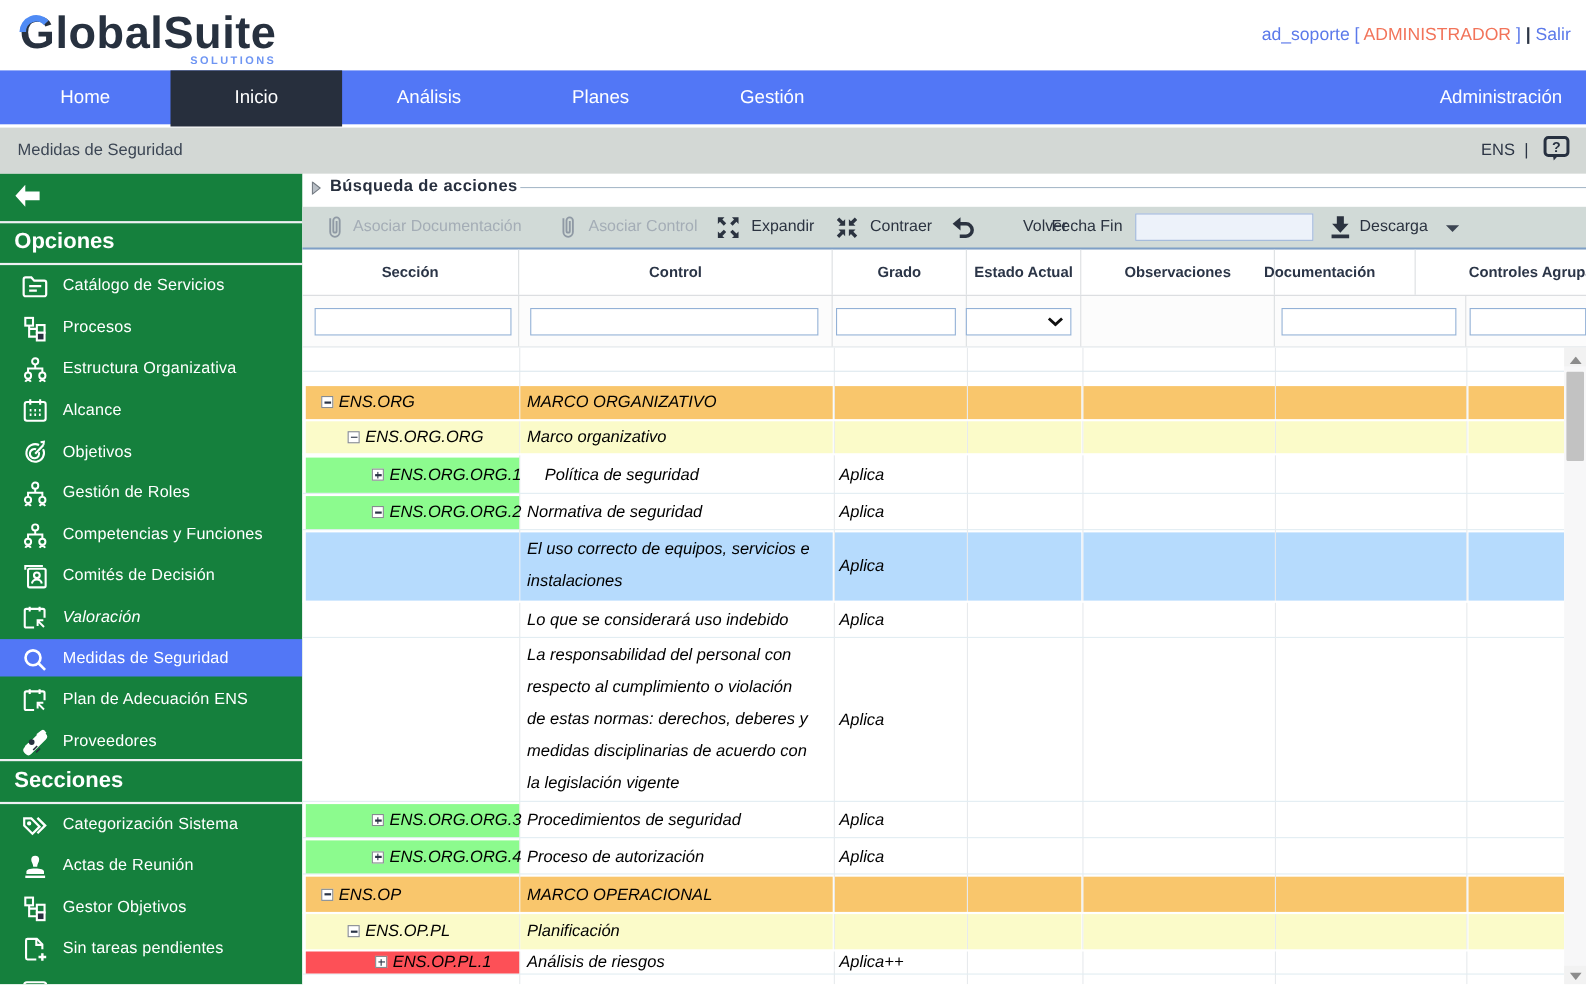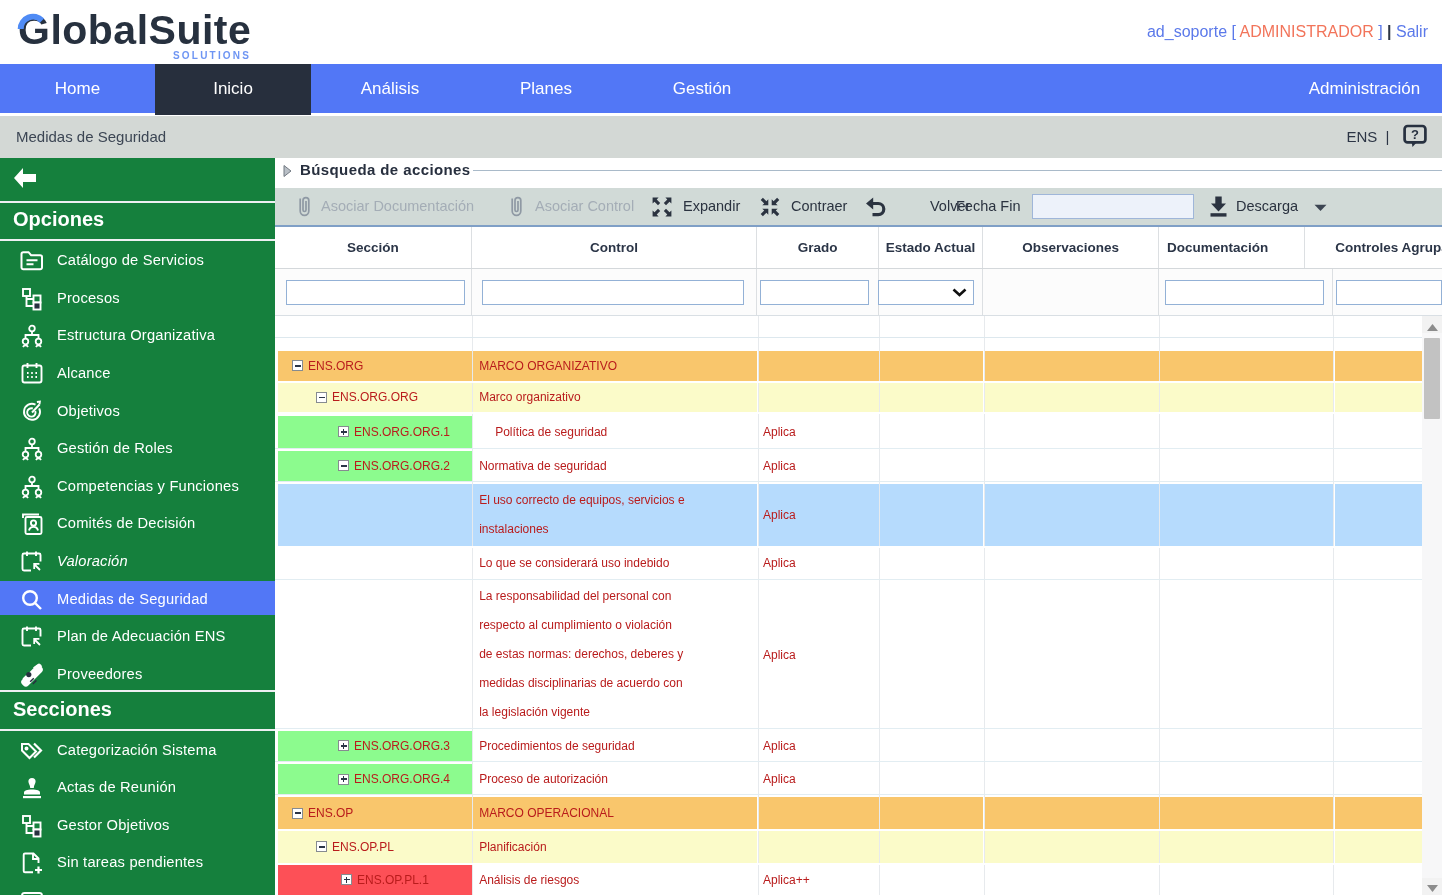--- a/index.html
+++ b/index.html
@@ -69,21 +69,21 @@
 
 #tfil { position:absolute; left:0; top:111px; width:1167px; height:47px; background:#fcfcfc;
   border-bottom:1px solid #d9dfe4; }
 .tf { position:absolute; top:0; height:46px; border-right:1px solid #dcdfe2; }
 .finp { position:absolute; top:11px; height:25px; background:#fff; border:1px solid #93b1d6; }
 
 
 #tbody { position:absolute; left:0; top:158px; width:1147px; height:579px; background:#fff;
   overflow:hidden; }
 .row { position:absolute; left:0; width:1147px; }
-.rtx { font-size:12px; color:#b91c1c; }
+.rtx { font-size:15px; color:#000000;font-style:italic; }
 .pm { display:inline-block; width:11px; height:11px; border:1px solid #868b90;
   background:#fff; vertical-align:-1px; position:relative; margin-right:5px; }
 .pm i { position:absolute; left:1.5px; top:3.7px; width:6px; height:1.7px; background:#2b3547; }
 .pm.plus b { position:absolute; left:3.65px; top:1.5px; width:1.7px; height:6px; background:#2b3547; }
 .seclab { position:absolute; top:0; height:100%; display:flex; align-items:center;
   font-size:12.7px; color:#2b3547; white-space:nowrap; }
 
 
 #vscroll { position:absolute; left:1147px; top:158px; width:20px; height:579px; background:#f7f7f8; }
 #vscroll .btn { position:absolute; left:0; width:20px; height:17px; background:#f2f2f2;
@@ -366,21 +366,21 @@
         <path d="M0.5 0.8 H12.5 L6.5 7 Z" fill="#3c4552"></path>
       </svg>
     </div>
 
     <div id="thead">
       <div class="th" style="left:0;width:196.7px;">Sección</div>
       <div class="th" style="left:196.7px;width:285.8px;">Control</div>
       <div class="th" style="left:482.5px;width:121.1px;">Grado</div>
       <div class="th" style="left:603.6px;width:104.9px;">Estado Actual</div>
       <div class="th" style="left:708.5px;width:175.2px;">Observaciones</div>
-      <div class="th" style="left:856px;width:174.3px;text-align:center;">Documentación</div>
+      <div class="th" style="left:838px;width:174.3px;text-align:center;">Documentación</div>
       <div class="th" style="left:1058px;width:142px;border-right:none;">Controles Agrupados</div>
     </div>
 
     <div id="tfil">
       <div class="tf" style="left:0;width:196.7px;"></div>
       <div class="tf" style="left:196.7px;width:285.8px;"></div>
       <div class="tf" style="left:482.5px;width:121.1px;"></div>
       <div class="tf" style="left:603.6px;width:104.9px;"></div>
       <div class="tf" style="left:708.5px;width:175.2px;"></div>
       <div class="tf" style="left:883.7px;width:174.3px;"></div>
@@ -522,21 +522,21 @@
           <div style="left:710.0px;width:173.7px;top:0;height:100%;position:absolute;overflow:hidden;background:#fbfbc9;"></div>
           <div style="left:885.2px;width:172.8px;top:0;height:100%;position:absolute;overflow:hidden;background:#fbfbc9;"></div>
           <div style="left:1059.5px;width:87.5px;top:0;height:100%;position:absolute;overflow:hidden;background:#fbfbc9;"></div>
           <div class="seclab" style="left:41px;">
             <span class="pm">
               <i></i>
             </span>
             <span class="rtx">ENS.OP.PL</span>
           </div>
         </div>
-      <div class="row" style="top:548.5px;height:31px;border-bottom:1px solid #e2edf2;">
+      <div class="row" style="top:548.5px;height:21px;border-bottom:1px solid #e2edf2;">
           <div style="left:2.5px;width:194.2px;top:0;height:100%;position:absolute;overflow:hidden;background:#fd5057;"></div>
           <div class="seclab" style="left:66px;">
             <span class="pm plus">
               <i></i>
               <b></b>
             </span>
             <span class="rtx">ENS.OP.PL.1</span>
           </div>
           <div class="rtx" style="left:198.2px;width:284.3px;top:0;height:100%;position:absolute;overflow:hidden;display:flex;align-items:center;padding-left:6px;">Análisis de riesgos</div>
           <div class="rtx" style="left:484.0px;width:119.6px;top:0;height:100%;position:absolute;overflow:hidden;display:flex;align-items:center;padding-left:4px;">Aplica++</div>

